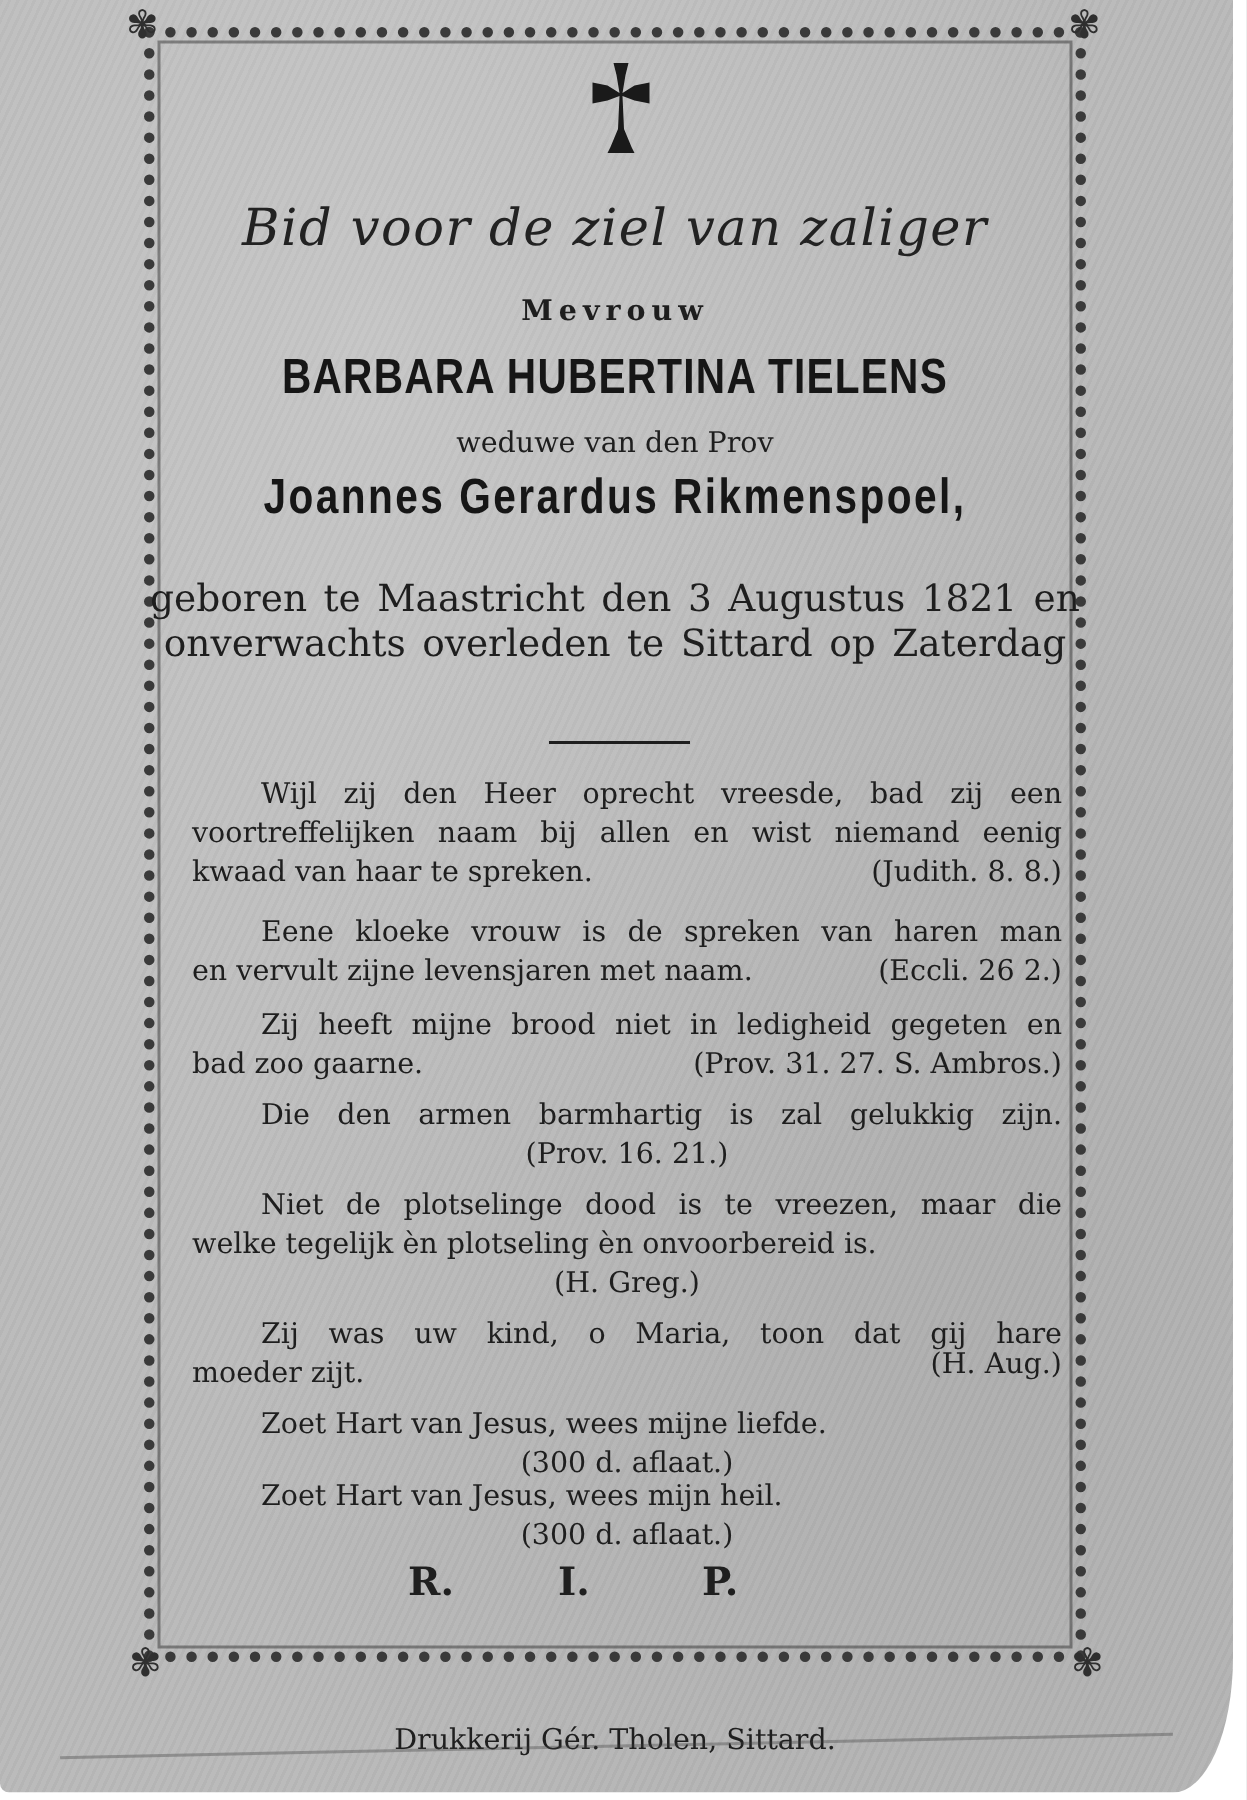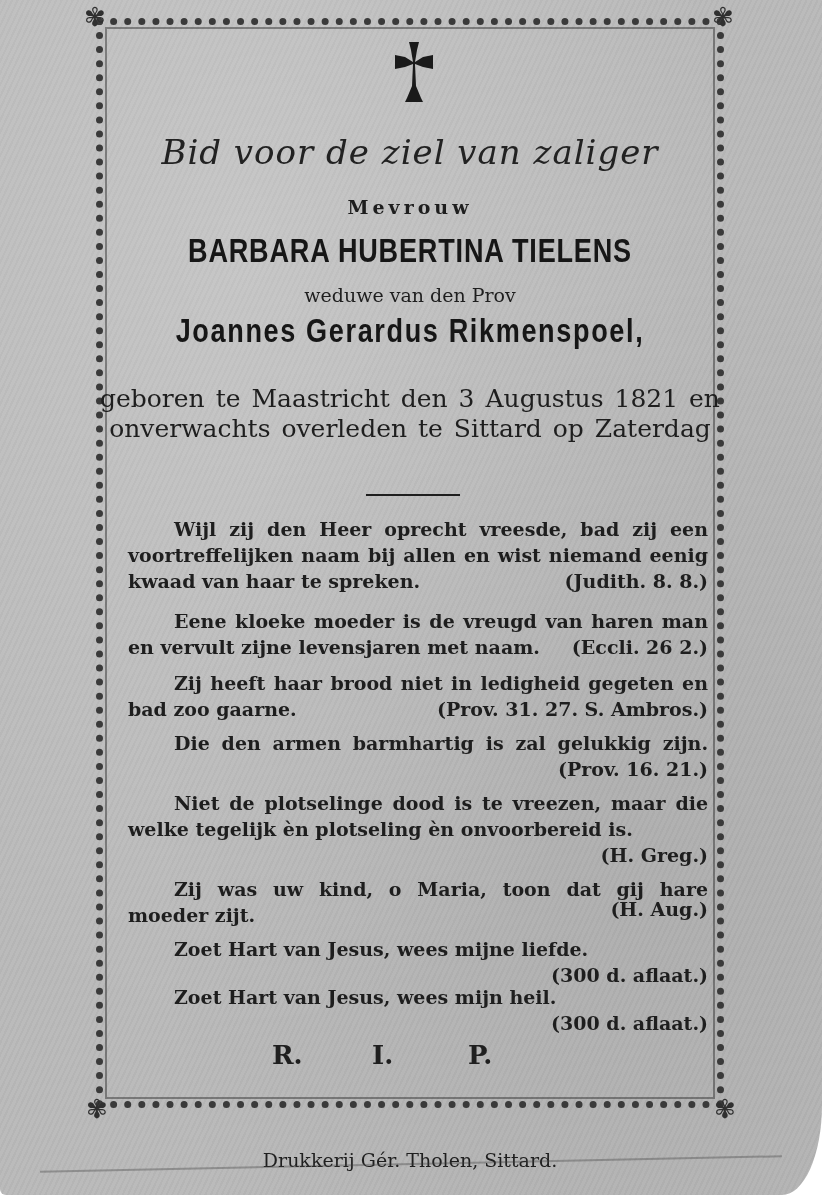--- a/index.html
+++ b/index.html
@@ -139,36 +139,35 @@
       left: 128px;
       width: 580px;
       font-size: 19px;
       color: #1e1e1e;
     }
     .verse-line {
       height: 26px;
       line-height: 26px;
       white-space: nowrap;
       position: relative;
-      font-weight: bold;
     }
     .verse-line.justify {
       text-align: justify;
       text-align-last: justify;
     }
     .verse-line.indent {
       padding-left: 46px;
     }
     .ref {
       position: absolute;
       right: 0;
       top: 0;
     }
     .ref-line {
-      text-align: right;
+      text-align: center;
     }
 
     .rip {
       position: absolute;
       top: 1040px;
       font-size: 26px;
       font-weight: bold;
       color: #1f1f1f;
     }
     .rip-r { left: 272px; }
@@ -214,29 +213,29 @@
   <div class="verse" style="top:516px;">
     <div class="verse-line justify indent">Wijl zij den Heer oprecht vreesde, bad zij een</div>
     <div class="verse-line justify">voortreffelijken naam bij allen en wist niemand eenig</div>
     <div class="verse-line">
       <span>kwaad van haar te spreken.</span>
       <span class="ref">(Judith. 8. 8.)</span>
     </div>
   </div>
 
   <div class="verse" style="top:608px;">
-    <div class="verse-line justify indent">Eene kloeke moeder is de vreugd van haren man</div>
+    <div class="verse-line justify indent">Eene kloeke vrouw is de spreken van haren man</div>
     <div class="verse-line">
       <span>en vervult zijne levensjaren met naam.</span>
       <span class="ref">(Eccli. 26 2.)</span>
     </div>
   </div>
 
   <div class="verse" style="top:670px;">
-    <div class="verse-line justify indent">Zij heeft haar brood niet in ledigheid gegeten en</div>
+    <div class="verse-line justify indent">Zij heeft mijne brood niet in ledigheid gegeten en</div>
     <div class="verse-line">
       <span>bad zoo gaarne.</span>
       <span class="ref">(Prov. 31. 27. S. Ambros.)</span>
     </div>
   </div>
 
   <div class="verse" style="top:730px;">
     <div class="verse-line justify indent">Die den armen barmhartig is zal gelukkig zijn.</div>
     <div class="verse-line ref-line">(Prov. 16. 21.)</div>
   </div>

